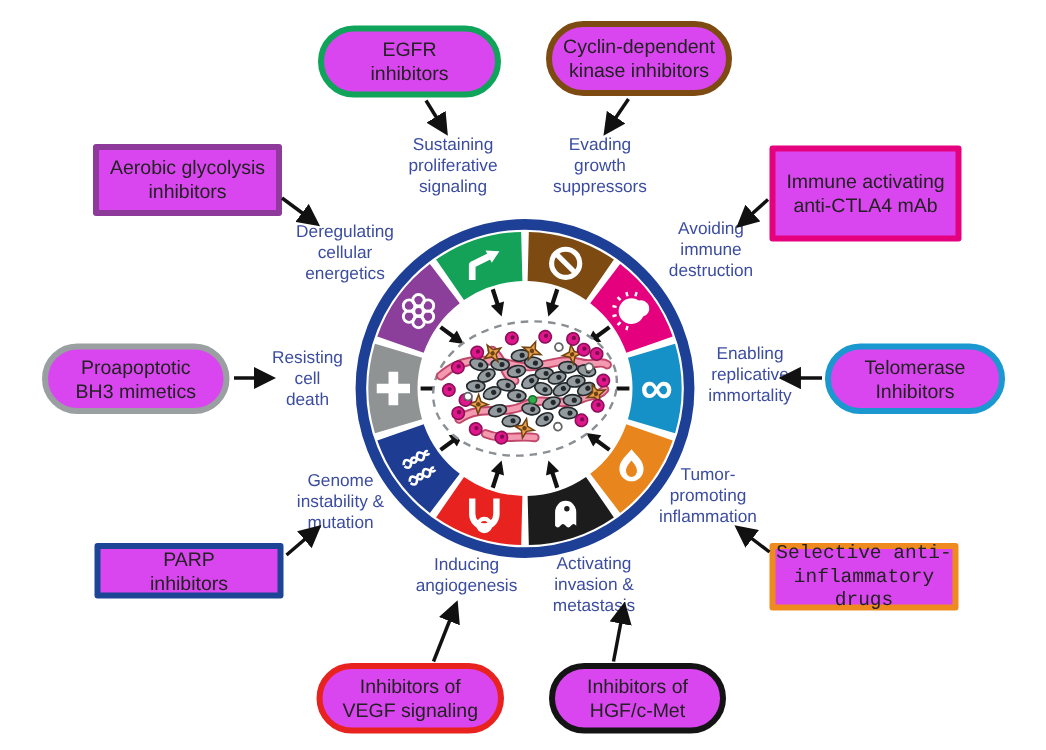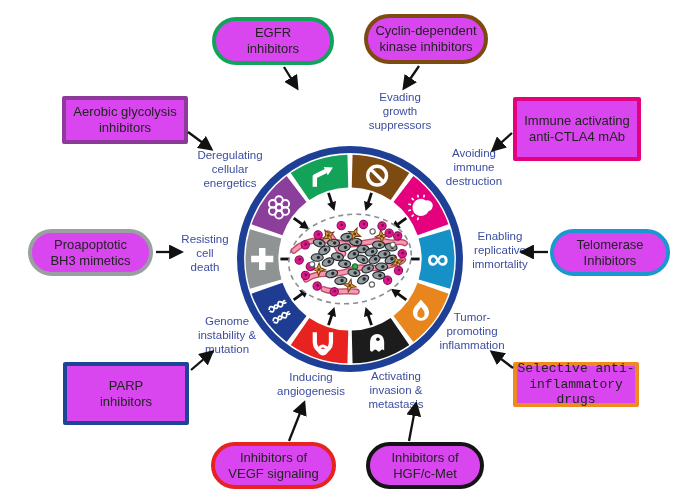--- a/index.html
+++ b/index.html
@@ -31,29 +31,32 @@
   <div class="box pill" style="left: 364px; top: 14px; width: 124px; height: 50px; border-color: rgb(125, 74, 18);">Cyclin-dependent
 kinase inhibitors</div>
   <div class="box rect" style="left: 62px; top: 96px; width: 126px; height: 48px; border-color: rgb(142, 58, 155);">Aerobic glycolysis
 inhibitors</div>
   <div class="box rect" style="left: 513px; top: 97px; width: 128px; height: 64px; border-color: rgb(229, 0, 126);">Immune activating
 anti-CTLA4 mAb</div>
   <div class="box pill" style="left: 28px; top: 229px; width: 125px; height: 47px; border-color: rgb(154, 160, 162);">Proapoptotic
 BH3 mimetics</div>
   <div class="box pill" style="left: 550px; top: 229px; width: 120px; height: 47px; border-color: rgb(26, 152, 207);">Telomerase
 Inhibitors</div>
-  <div class="box rect" style="left: 63px; top: 362px; width: 126px; height: 63px; border-color: rgb(28, 69, 150);">PARP
+  <div class="box rect" style="left: 63px; top: 362px; width: 126px; height: 37px; border-color: rgb(28, 69, 150);">PARP
 inhibitors</div>
   <div class="box rect" style="left: 513px; top: 362px; width: 126px; height: 45px; border-color: rgb(238, 138, 30); font-family: Liberation Mono, monospace;">Selective anti-
 inflammatory drugs</div>
   <div class="box pill" style="left: 211px; top: 442px; width: 125px; height: 47px; border-color: rgb(232, 35, 31);">Inhibitors of
 VEGF signaling</div>
   <div class="box pill" style="left: 366px; top: 442px; width: 118px; height: 47px; border-color: rgb(20, 20, 20);">Inhibitors of
 HGF/c-Met</div>
 
+  <div class="hallmark" style="left: 258px; top: 91px; width: 88px; color: rgb(60, 77, 161);">Sustaining
+proliferative
+signaling</div>
   <div class="hallmark" style="left: 356px; top: 91px; width: 88px; color: rgb(60, 77, 161);">Evading
 growth
 suppressors</div>
   <div class="hallmark" style="left: 458px; top: 230px; width: 84px; color: rgb(60, 77, 161);">Enabling
 replicative
 immortality</div>
   <div class="hallmark" style="left: 432px; top: 147px; width: 84px; color: rgb(60, 77, 161);">Avoiding
 immune
 destruction</div>
   <div class="hallmark" style="left: 428px; top: 311px; width: 88px; color: rgb(60, 77, 161);">Tumor-

